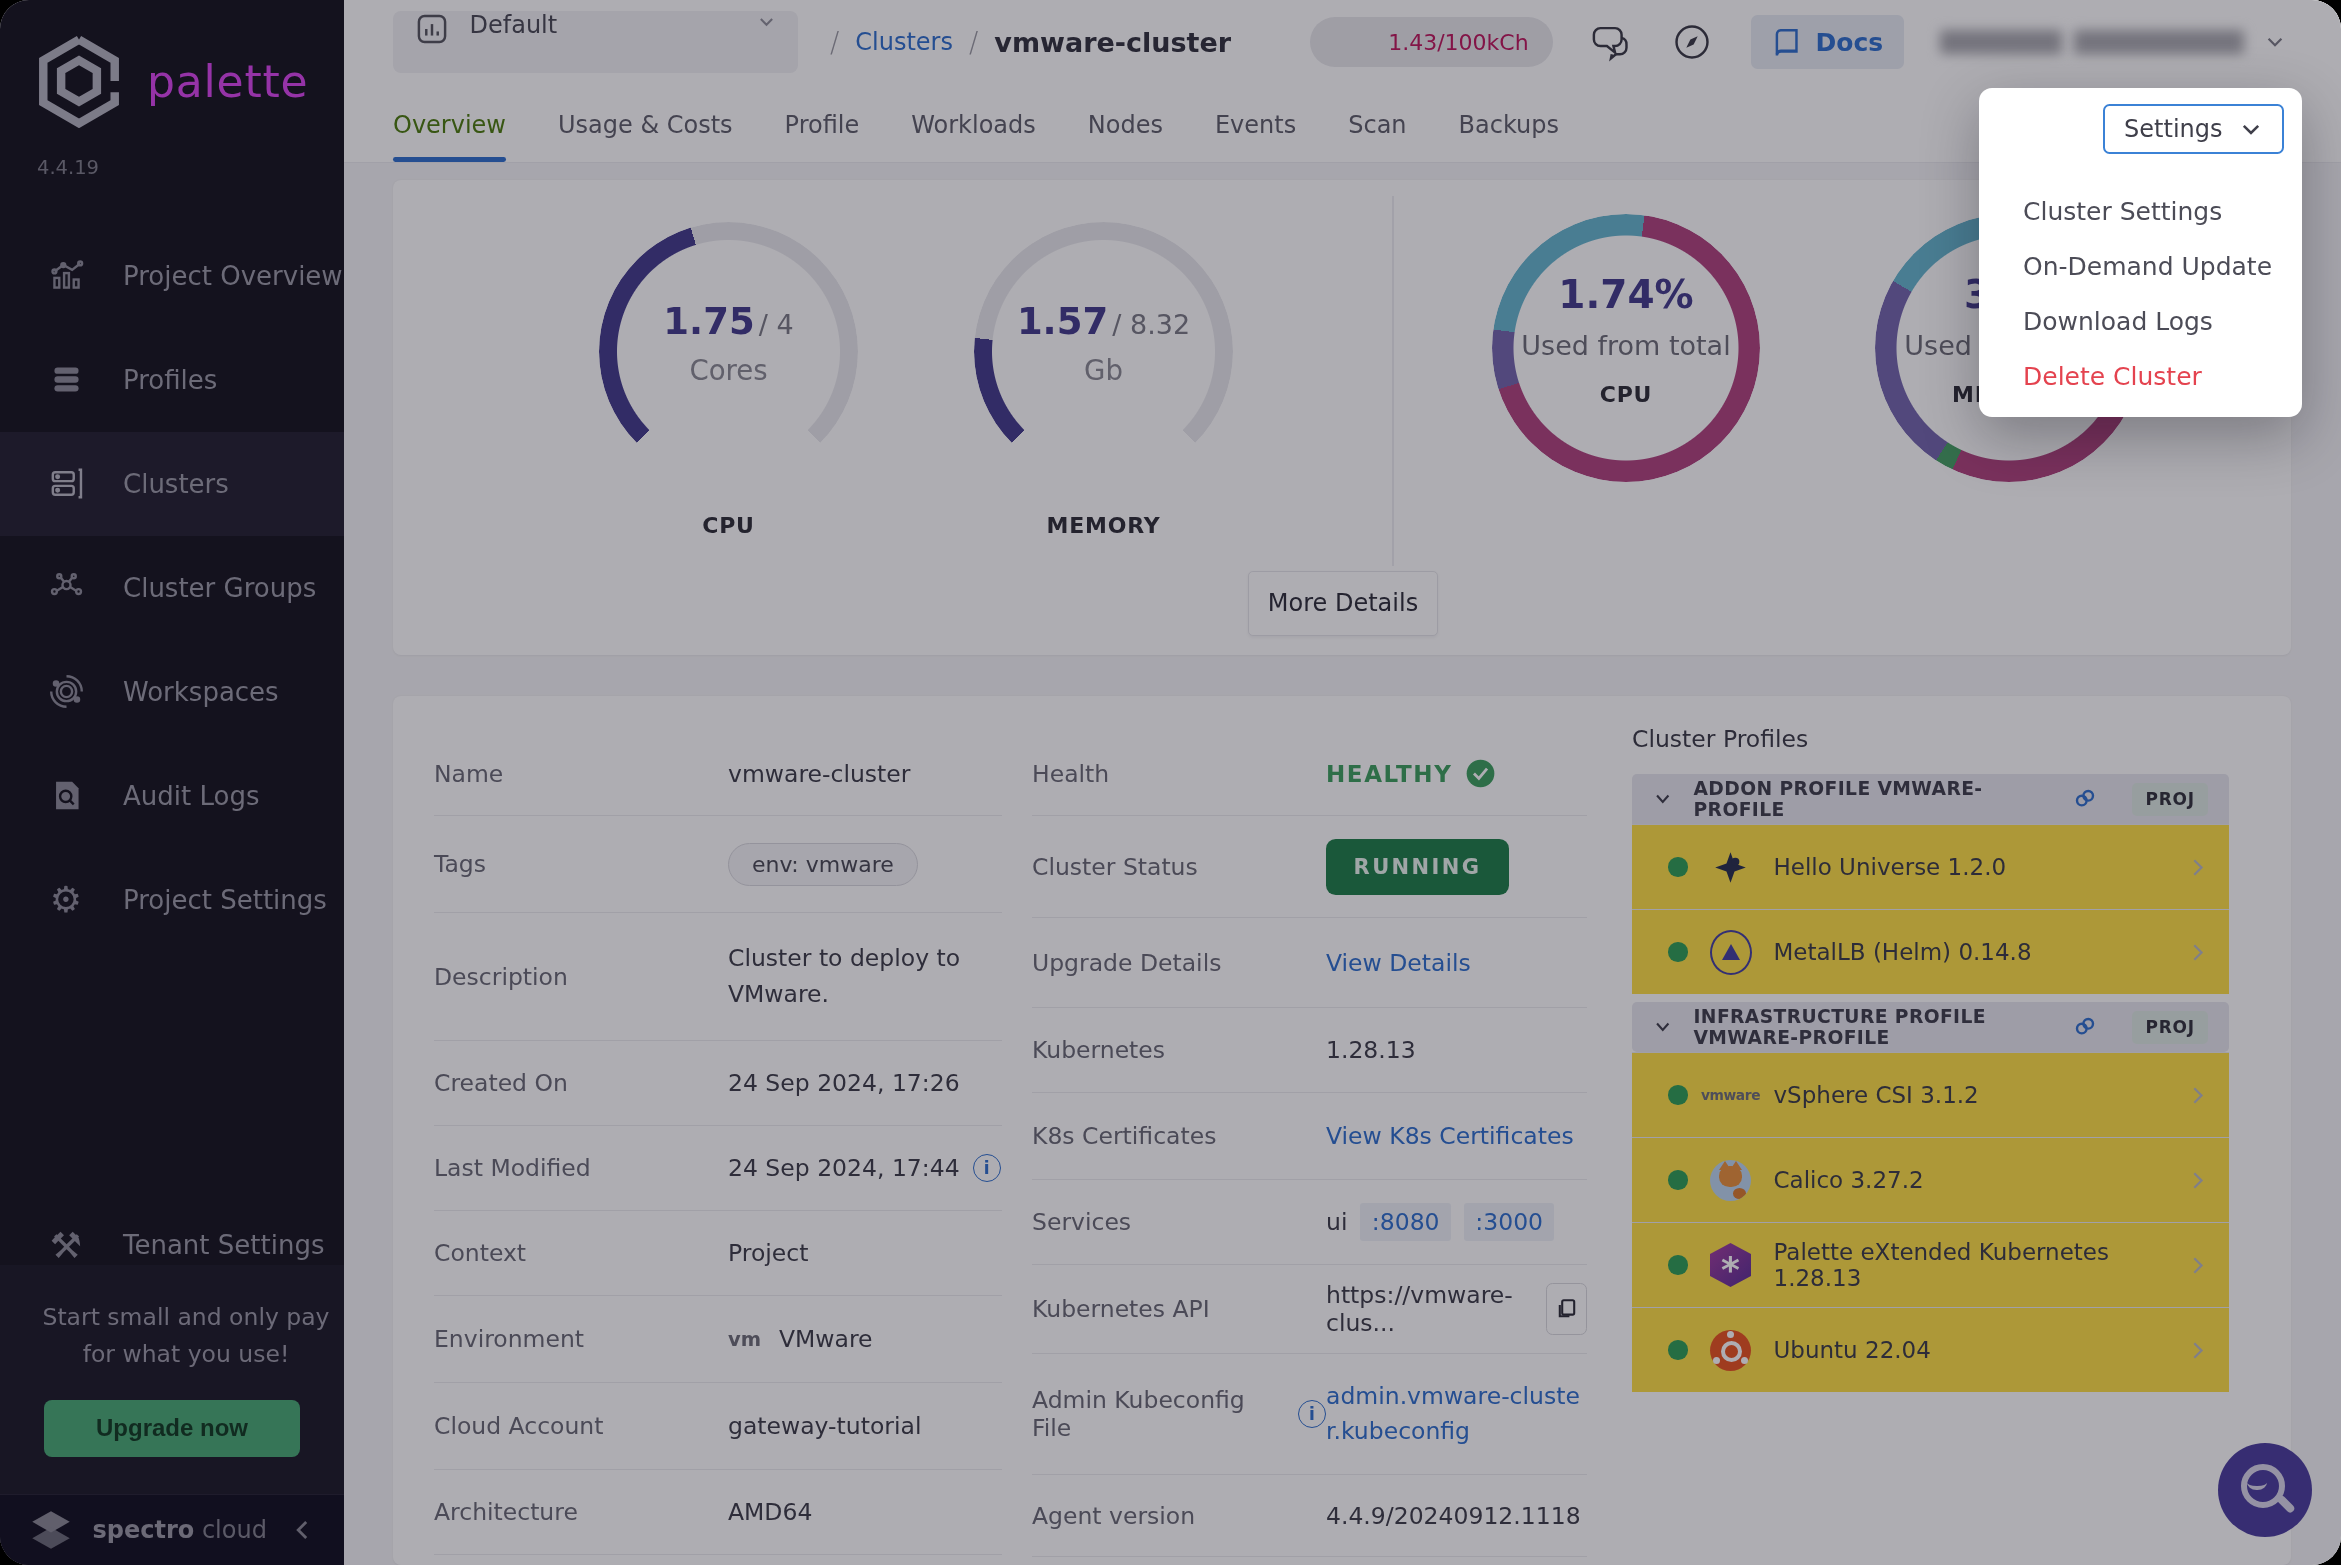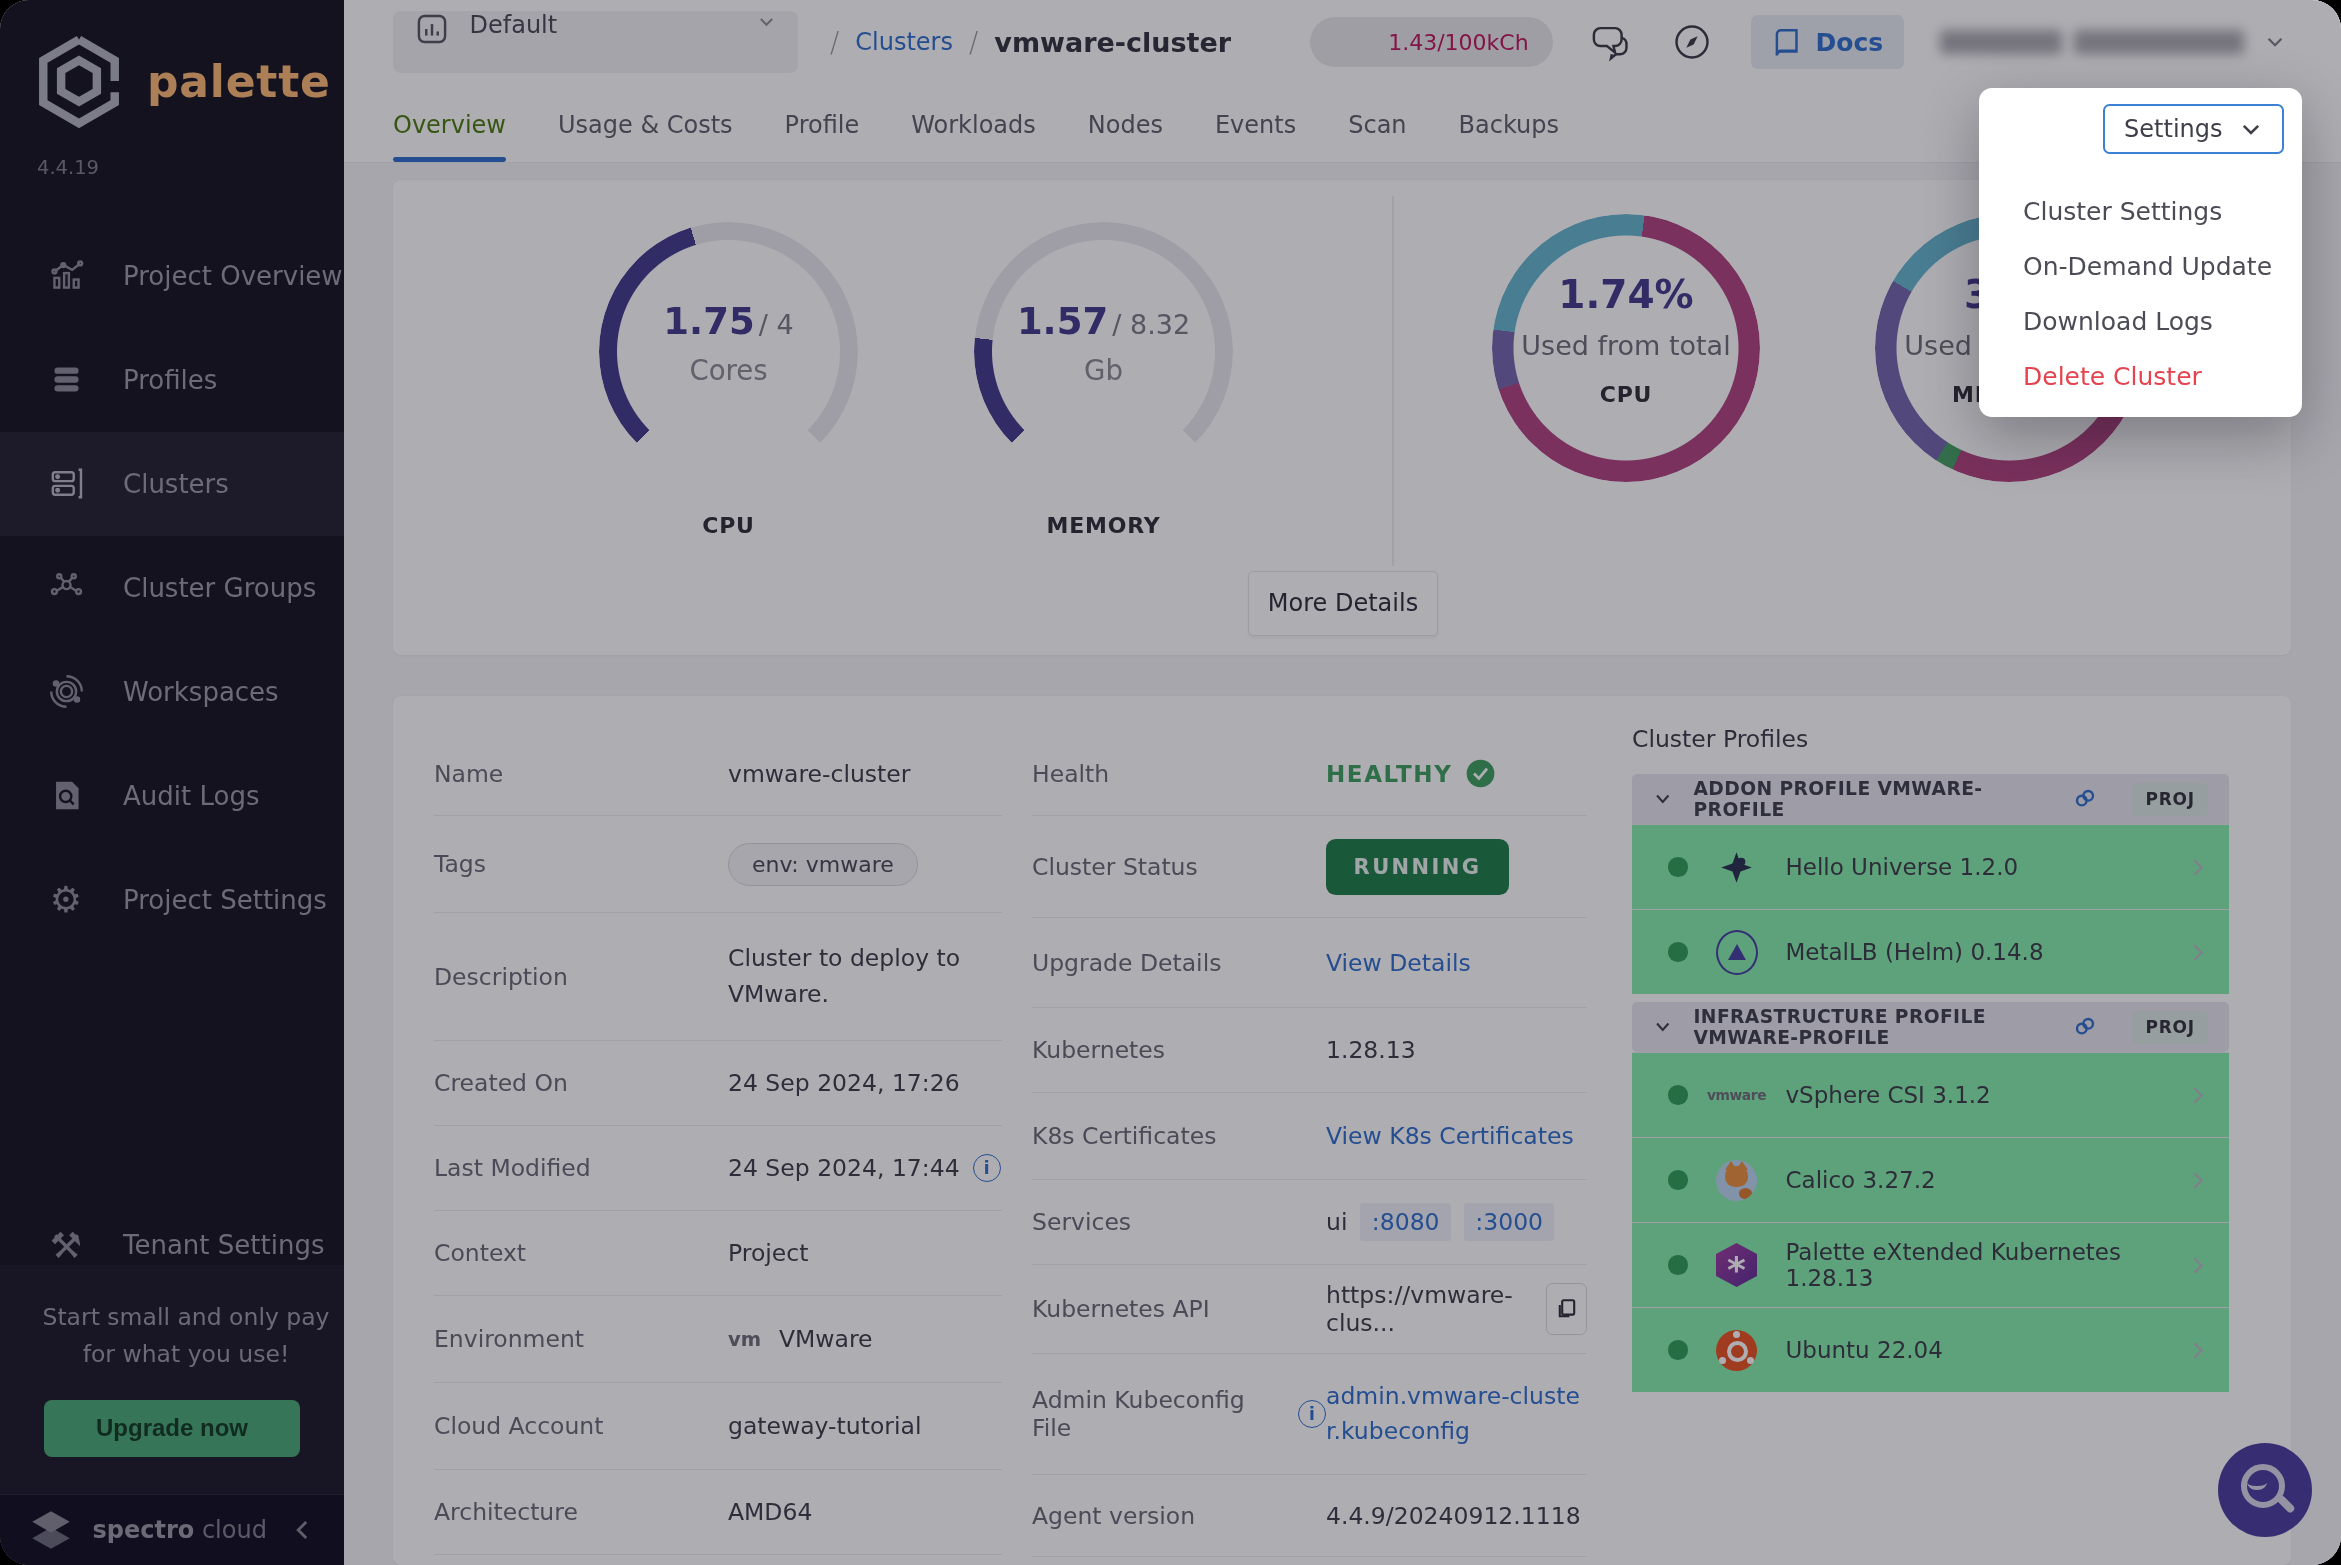--- a/index.html
+++ b/index.html
@@ -3,21 +3,21 @@
 <meta charset="utf-8">
 <style>
   html,body{margin:0;padding:0;background:#000;width:2342px;height:1565px;overflow:hidden;
     font-family:"DejaVu Sans","Liberation Sans",sans-serif;}
   .app{position:absolute;inset:0;border-radius:29px;overflow:hidden;background:#f5f5f7;}
 
   
   .sidebar{position:absolute;left:0;top:0;width:344px;height:100%;background:#16141f;z-index:5;}
   .logo-row{display:flex;align-items:center;gap:21px;padding:34px 0 0 32px;}
   .logo-mark{width:94px;height:94px;}
-  .brand{font-size:44px;font-weight:700;color:#fdba74;letter-spacing:0.8px;}
+  .brand{font-size:44px;font-weight:400;color:#d946ef;letter-spacing:0.8px;}
   .version{padding:27.6px 0 0 37px;font-size:19.5px;color:#7f7e8a;}
   .nav{margin-top:45px;}
   .nav-item{display:flex;align-items:center;gap:36px;height:104px;padding-left:45px;color:#9c9ba8;font-size:26px;cursor:pointer;}
   .nav-item .nicon{width:42px;height:42px;display:flex;align-items:center;justify-content:center;color:#8d8c99;font-size:36px;}
   .nav-item.selected{background:#242131;}
   .tenant{position:absolute;left:0;bottom:268px;width:100%;}
   .promo{position:absolute;left:0;bottom:71px;width:100%;background:#1c1a28;padding:34px 0 37px 0;text-align:center;}
   .promo-text{color:#9b9aa7;font-size:23.5px;line-height:1.55;padding-left:28px;}
   .upgrade-btn{margin-top:27.6px;display:inline-block;background:#49ab76;color:#123a22;font-size:24px;font-weight:600;
     padding:14.6px 52px;border-radius:8px;border:none;cursor:pointer;}
@@ -110,21 +110,21 @@
     align-items:center;justify-content:center;font-weight:600;flex:0 0 auto;}
 
   
   .profiles{position:absolute;left:1239px;top:29px;width:597px;}
   .prof-title{font-size:23.5px;color:#3c3c48;margin-bottom:21px;}
   .acc-header{background:#e7e7ee;border-radius:4.9px 4.9px 0 0;height:50px;display:flex;align-items:center;gap:21px;
     padding:0 21px;cursor:pointer;}
   .acc-header.second{margin-top:8px;border-radius:4.9px;}
   .acc-title{font-size:18.7px;font-weight:600;color:#3f3f4c;letter-spacing:0.4px;}
   .proj-badge{margin-left:14.6px;background:#dde9e2;border-radius:4.9px;padding:6.5px 13px;font-size:17px;font-weight:700;color:#33333e;letter-spacing:0.8px;}
-  .prof-item{background:#86efac;height:84px;display:flex;align-items:center;gap:28px;padding:0 21px 0 36px;
+  .prof-item{background:#fde047;height:84px;display:flex;align-items:center;gap:22px;padding:0 21px 0 36px;
     border-top:1.6px solid #ececf0;cursor:pointer;}
   .gdot{width:19.5px;height:19.5px;border-radius:50%;background:#2f9e57;flex:0 0 auto;}
   .pic{width:42px;height:42px;display:flex;align-items:center;justify-content:center;flex:0 0 auto;position:relative;}
   .prof-name{font-size:23px;color:#3c3c48;}
   .chev-r{margin-left:auto;color:#b9b9c2;}
   .vmware-word{font-size:13.8px;font-weight:700;color:#6e6e78;letter-spacing:-0.4px;}
   .hex{width:41px;height:44px;background:linear-gradient(135deg,#a43fa0,#5b2f96);
     clip-path:polygon(50% 0,100% 25%,100% 75%,50% 100%,0 75%,0 25%);display:flex;align-items:center;justify-content:center;
     color:#fff;font-size:36px;font-weight:700;}
   .hex span{margin-top:9.7px;}

